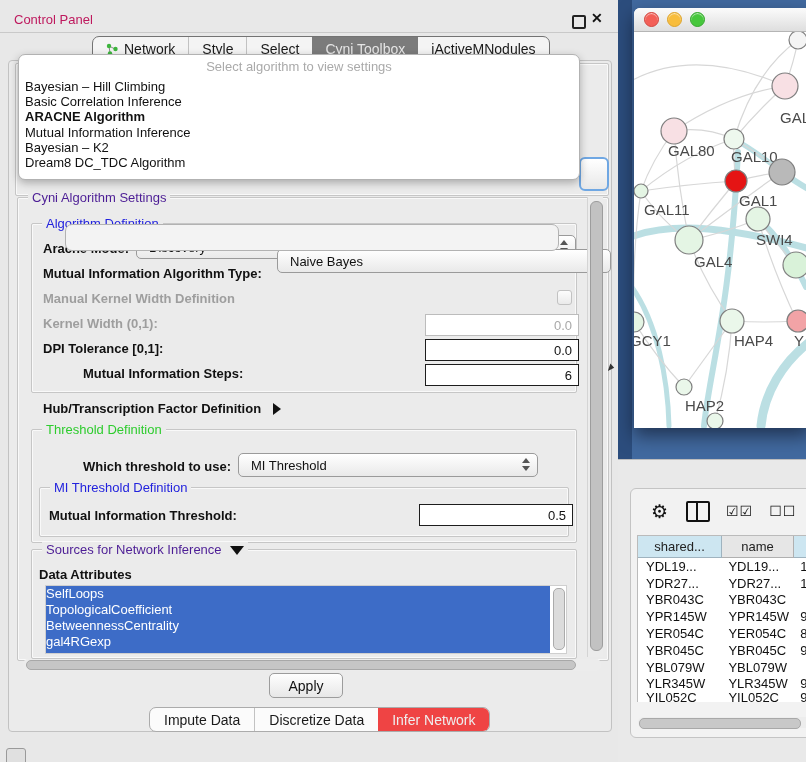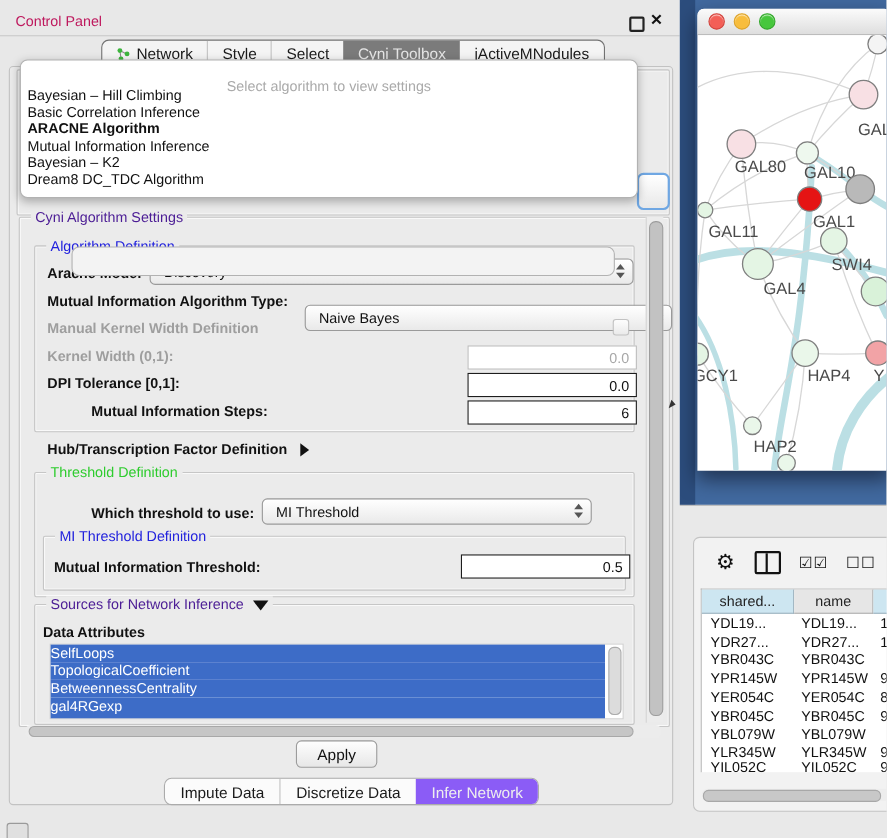--- a/index.html
+++ b/index.html
@@ -67,26 +67,26 @@
           border:1px solid #9d9d9d;border-radius:6px;}
 
   #apply-btn{position:absolute;left:260px;top:612px;width:72px;height:23px;border:1px solid #9c9c9c;
              border-radius:5px;background:linear-gradient(#fefefe,#e7e7e7);font-size:14px;color:#111;
              display:flex;align-items:center;justify-content:center;}
 
   #bottom-tabbar{position:absolute;left:140px;top:646px;height:23px;display:flex;
                  border:1px solid #ababab;border-radius:7px;background:#fbfbfb;overflow:hidden;}
   .btab{display:flex;align-items:center;padding:0 14px;font-size:14px;color:#1a1a1a;white-space:nowrap;}
   .btab + .btab{border-left:1px solid #c2c2c2;}
-  .btab.sel{background:#8b5cf6;color:#eee;border-left:none;}
+  .btab.sel{background:#ef4444;color:#eee;border-left:none;}
 
   
   #algo-popup{left:18px;top:54px;width:560px;height:124px;background:#fff;border:1px solid #b2b2b2;
               border-radius:7px;box-shadow:0 3px 9px rgba(0,0,0,.28);z-index:60;}
-  #algo-placeholder{text-align:center;color:#aaa;font-size:13px;padding-top:16px;height:24px;box-sizing:border-box;}
+  #algo-placeholder{text-align:center;color:#aaa;font-size:13px;padding-top:4px;height:24px;box-sizing:border-box;}
   .algo-item{font-size:13px;color:#111;line-height:15.2px;padding-left:6px;white-space:nowrap;}
   .algo-item.bold{font-weight:bold;}
 
   #focus-combo{left:570px;top:96px;width:26px;height:30px;border:2px solid #6fa7e3;border-radius:6px;
                background:linear-gradient(#fff,#e8e8e8);z-index:10;}
   #ghost-combo{left:56px;top:163px;width:492px;height:25px;border:1px solid #b2b2b2;border-radius:7px;
                background:#f3f3f3;z-index:5;}
 
   #mini-icon{left:6px;top:748px;width:18px;height:16px;border:1px solid #9a9a9a;border-radius:3px;
              background:#e0e0e0;}
@@ -181,21 +181,21 @@
     </div>
     <div class="blbl" style="left:34px;top:180px;">Aracne Mode:</div>
     <div class="combo" style="left:127px;top:174px;width:440px;">
       <span>Discovery</span>
       <div class="stepper">
           <div class="up"></div>
           <div class="dn"></div>
         </div>
     </div>
     <div class="blbl" style="left:34px;top:205px;">Mutual Information Algorithm Type:</div>
-    <div class="combo" style="left:268px;top:216px;width:334px;">
+    <div class="combo" style="left:268px;top:188px;width:334px;">
       <span>Naive Bayes</span>
       <div class="stepper">
           <div class="up"></div>
           <div class="dn"></div>
         </div>
     </div>
     <div class="glbl" style="left:34px;top:230px;">Manual Kernel Width Definition</div>
     <div class="cbx" style="left:548px;top:229px;"></div>
     <div class="glbl" style="left:34px;top:255px;">Kernel Width (0,1):</div>
     <input class="field off" style="left: 416px; top: 253px; width: 140px;" readonly="" value="0.0">

